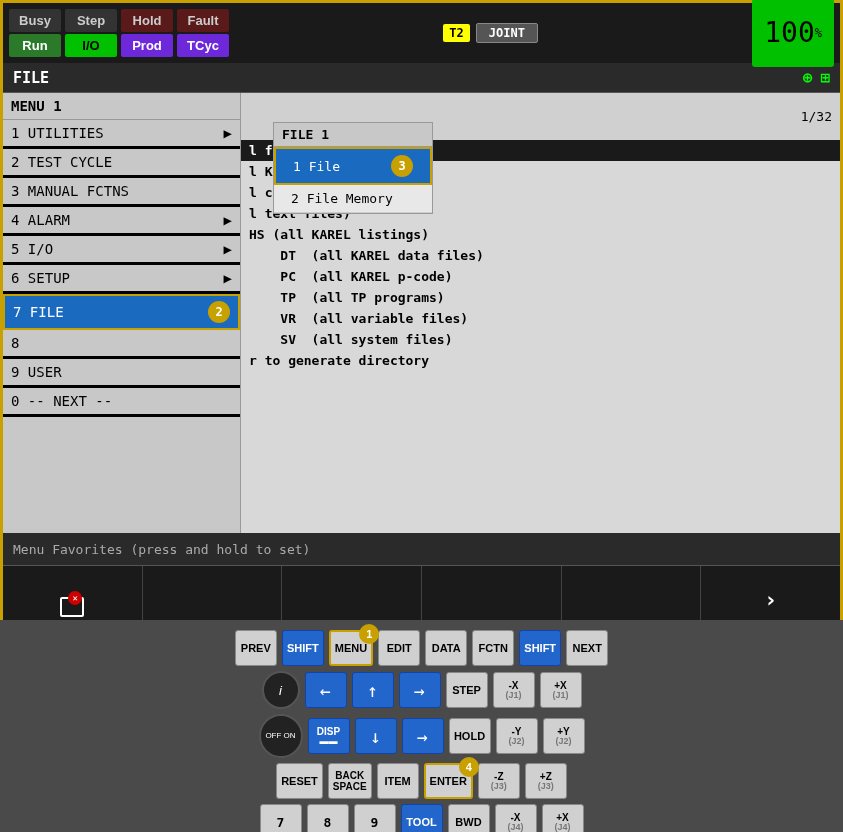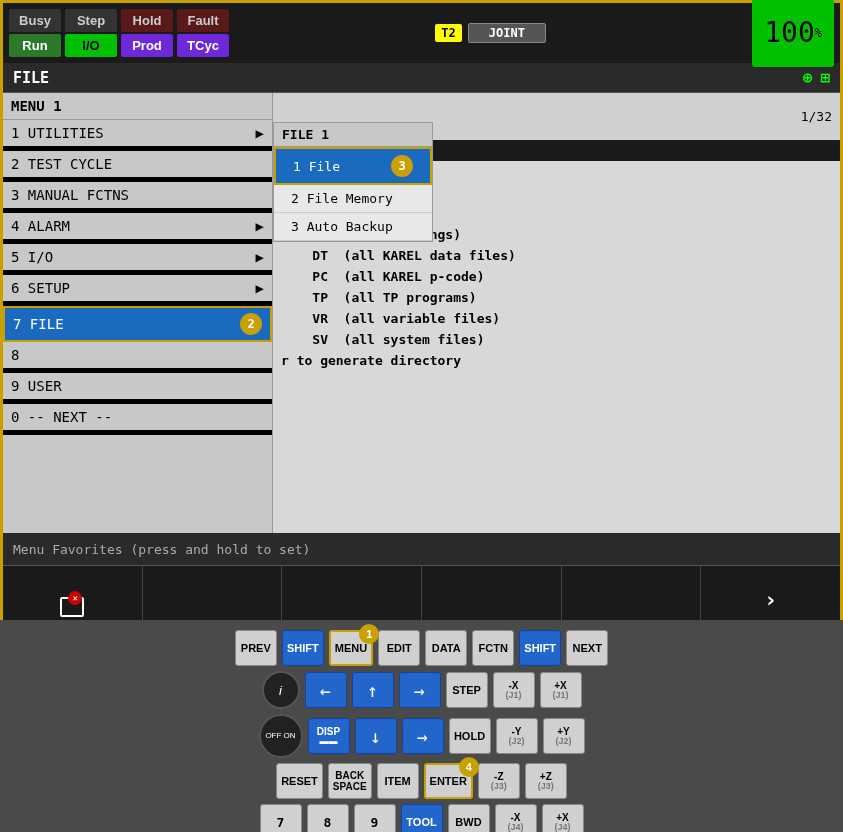--- a/index.html
+++ b/index.html
@@ -60,21 +60,21 @@
       color: #000;
       font-weight: bold;
       padding: 2px 6px;
       font-size: 12px;
       border-radius: 2px;
     }
     .joint-badge {
       background: #555;
       color: #fff;
       font-weight: bold;
-      padding: 2px 20px;
+      padding: 2px 12px;
       font-size: 12px;
       border-radius: 2px;
       border: 1px solid #888;
     }
 
     .spacer { flex: 1; }
 
     .pct-badge {
       background: #00c000;
       color: #000;
@@ -107,21 +107,21 @@
 
     
     #main-content {
       display: flex;
       height: 440px;
       background: #c8c8c8;
     }
 
     
     #left-menu {
-      width: 270px;
+      width: 238px;
       background: #c8c8c8;
       border-right: 1px solid #999;
       flex-shrink: 0;
     }
 
     .menu-header {
       background: #c8c8c8;
       color: #000;
       font-weight: bold;
       font-size: 14px;
@@ -130,21 +130,21 @@
     }
 
     .menu-item {
       display: flex;
       align-items: center;
       justify-content: space-between;
       padding: 5px 8px;
       font-size: 14px;
       color: #000;
       cursor: pointer;
-      border-bottom: 5px solid #000000;
+      border-bottom: 3px solid #000000;
     }
     .menu-item.selected {
       background: #1a6abf;
       color: #fff;
     }
     .menu-item.selected-outline {
       border: 2px solid #c8a000;
     }
     .menu-item .arrow { color: #000; }
 
@@ -455,23 +455,20 @@
     </div>
 
     <div id="submenu">
       <div class="submenu-header">FILE 1</div>
       <div class="submenu-item selected selected-outline" style="border:2px solid #c8a000;background:#1a6abf;color:#fff;display:flex;align-items:center;justify-content:space-between;">
         <span>1 File</span>
         <span class="step-badge">3</span>
       </div>
       <div class="submenu-item">
         <span>2 File Memory</span>
-      </div>
-      <div class="submenu-item">
-        <span>3 Auto Backup</span>
       </div>
     </div>
 
     <div id="right-content">
       <div class="file-list-header">
         <span>1/32</span>
       </div>
       <div class="file-list-item selected-item">
         <span>l files)</span>
       </div>

